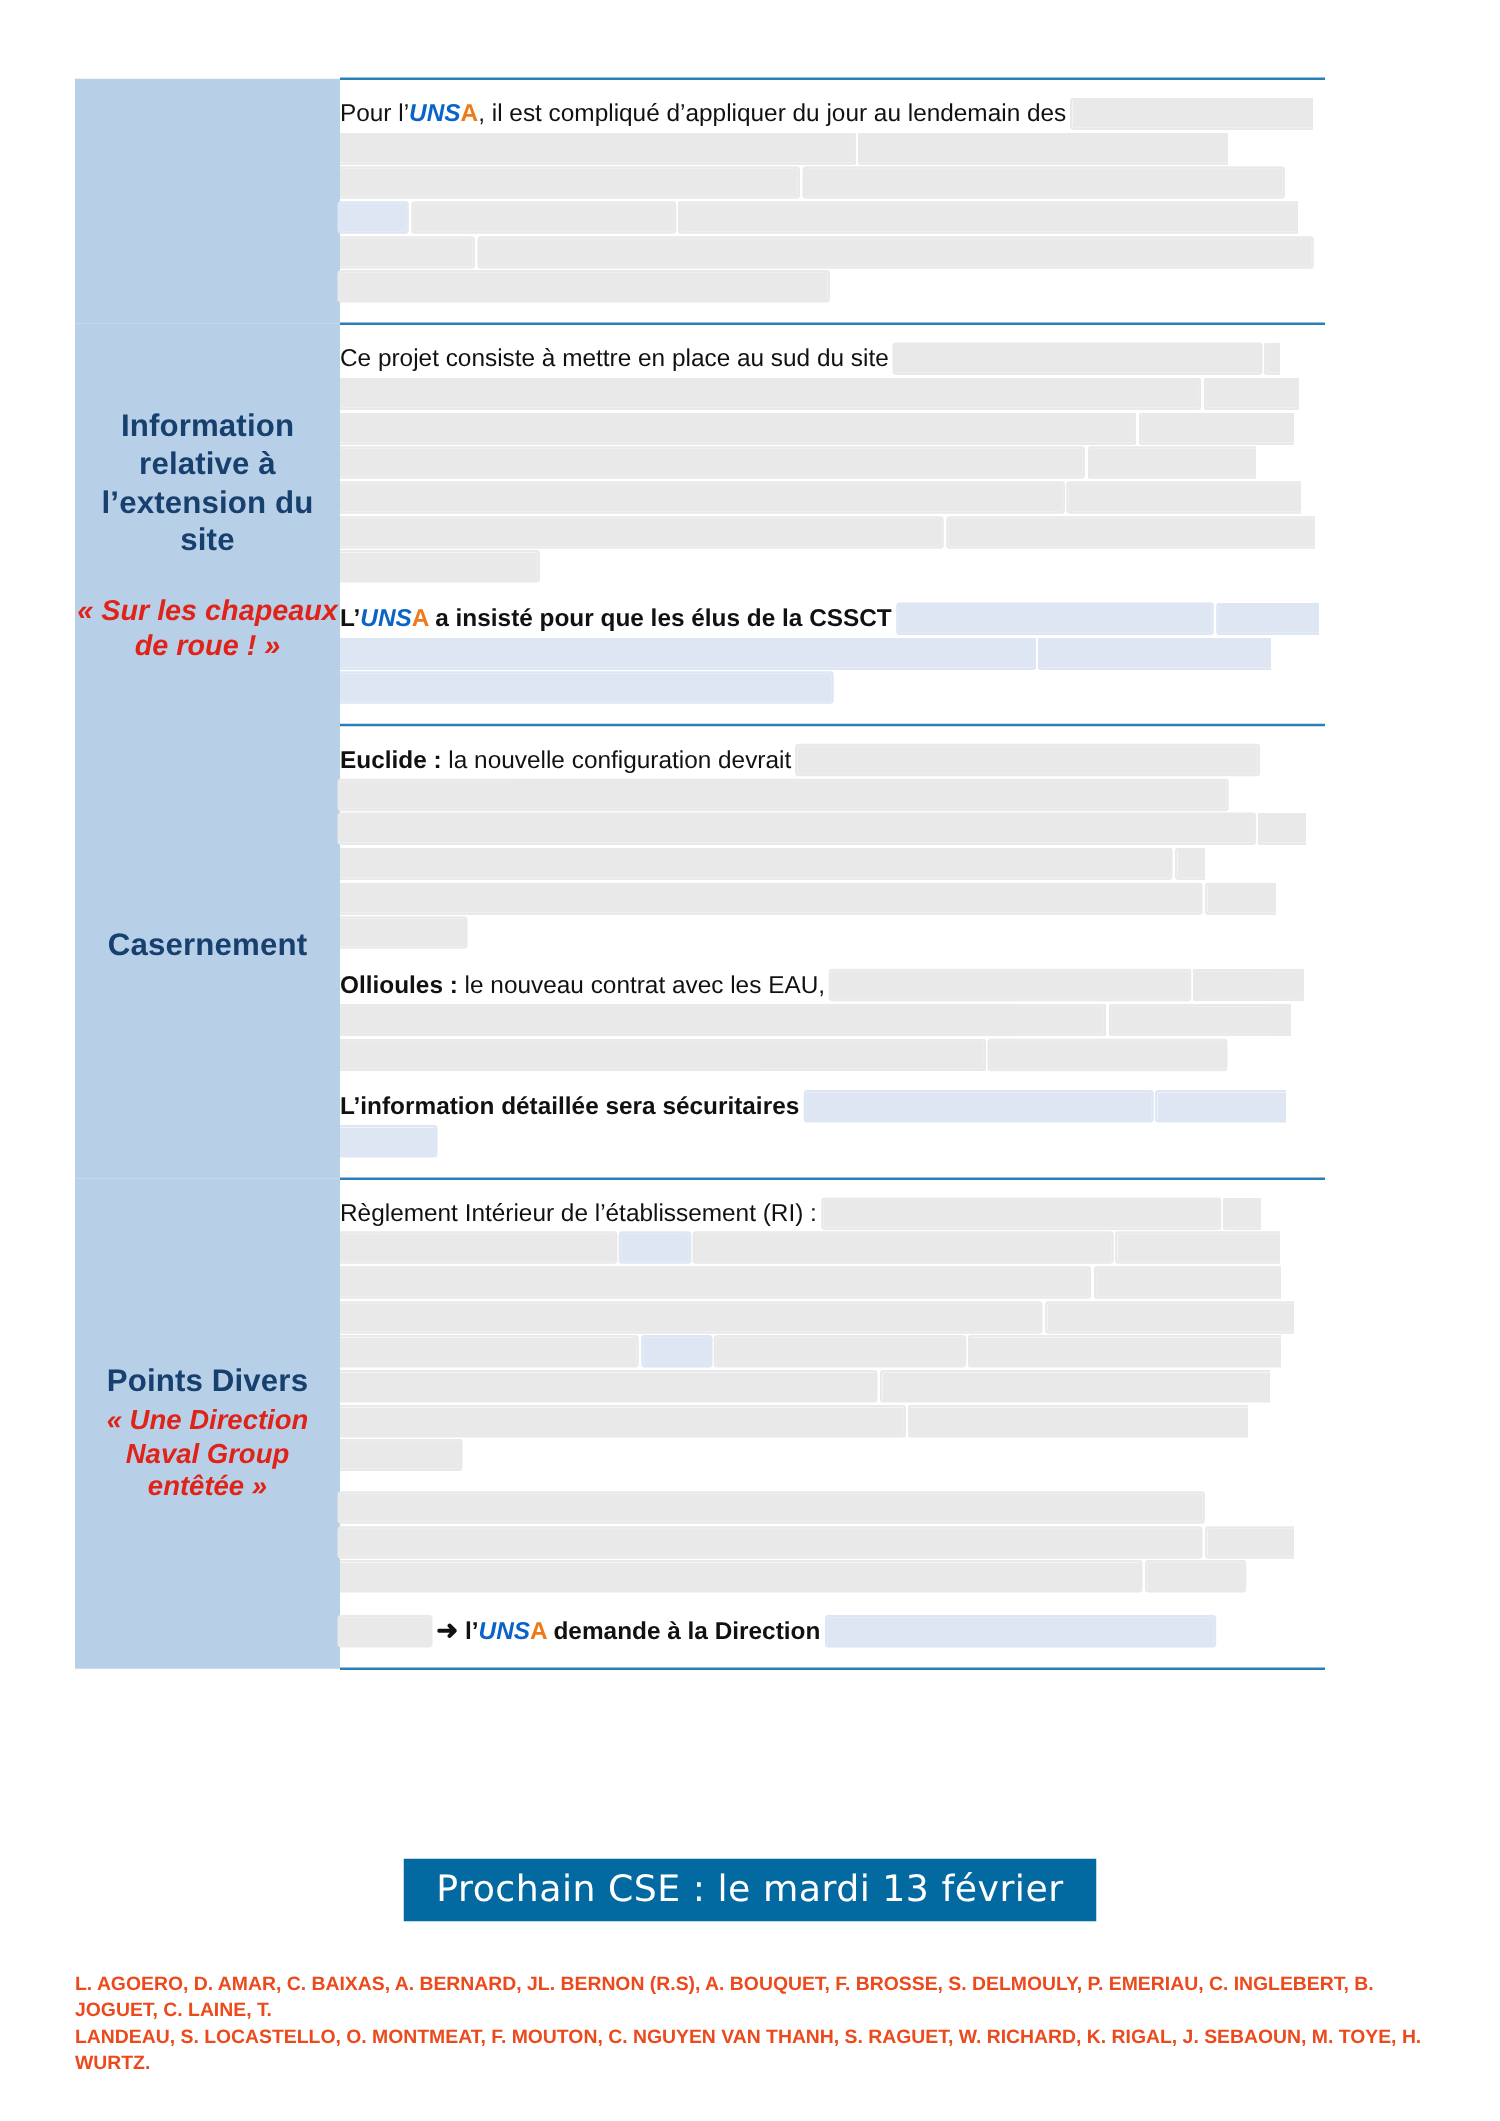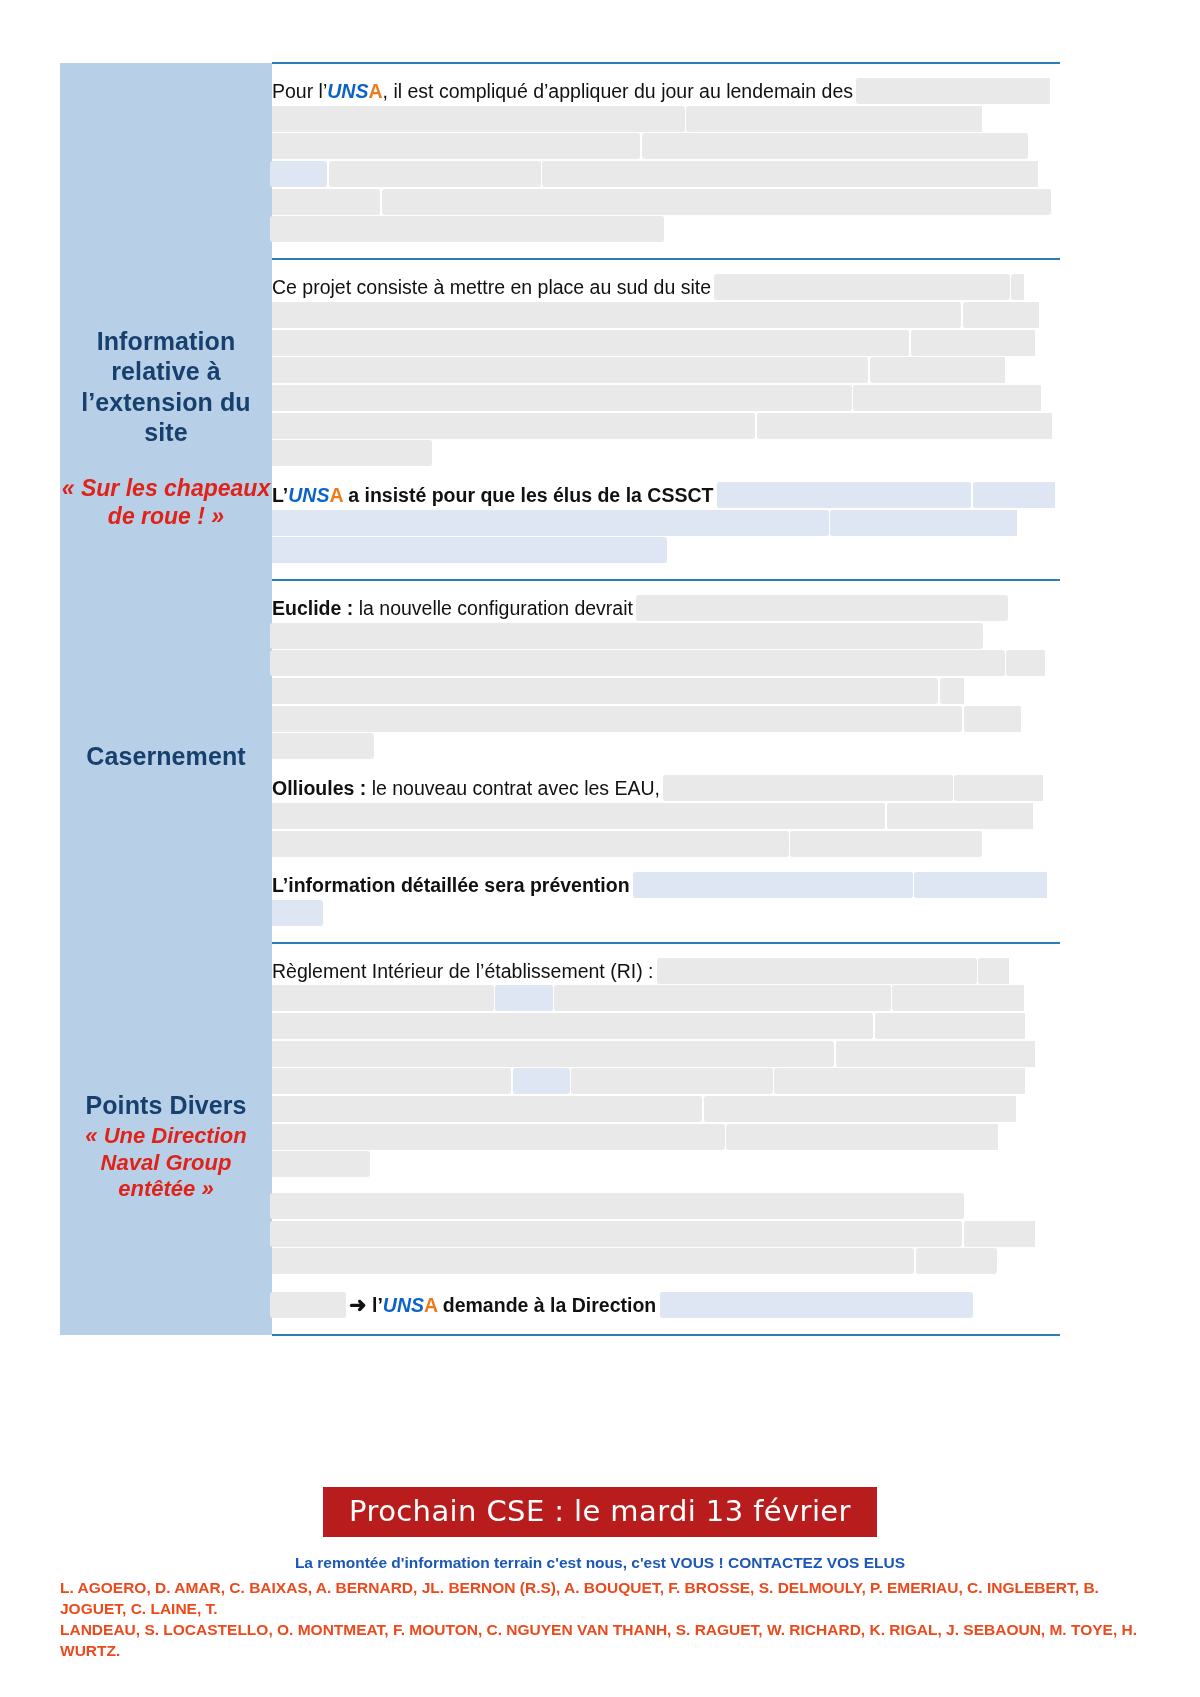--- a/index.html
+++ b/index.html
@@ -88,21 +88,21 @@
 
   .arrow{ font-weight:bold; color:#111; font-size:21px; }
 
   .banner-wrap{
     position:absolute;
     left:0; right:0; top:1487px;
     text-align:center;
   }
   .banner{
     display:inline-block;
-    background:#b91c1c;
+    background:#0369a1;
     color:#ffffff;
     font-size:29px;
     padding:7px 26px 9px 26px;
     letter-spacing:0.4px;
     font-family:"DejaVu Sans", sans-serif;
   }
   .footline{
     position:absolute;
     left:0; right:0; top:1554px;
     text-align:center;
@@ -193,21 +193,21 @@
               <span class="rd">tickets restaurant).</span>
             </p>
             <p class="para">
               <span class="b">Ollioules :</span><span> le nouveau contrat avec les EAU,</span>
               <span class="rd">SCMD, nécessite une surface de</span>
               <span class="rd">370m² qui sera localisée au bas de chaussée face à l’Atrium. Les équipes HSE et</span>
               <span class="rd">DGG et DSA SG devraient déménager dès le mois de mars en zone 173, bat</span>
               <span class="rd">comme l’équipe DES.</span>
             </p>
             <p class="para">
-              <span class="b">L’information détaillée sera prévention</span>
+              <span class="b">L’information détaillée sera sécuritaires</span>
               <span class="rd bl">aux élus de la CSSCT lors de la</span>
               <span class="rd bl">commission de mars.</span>
             </p>
           </div>
         </td>
       </tr>
 
       <tr>
         <td class="lcell">
           <div class="hd">Points Divers</div>
@@ -245,20 +245,19 @@
         </td>
       </tr>
 
     </tbody>
   </table>
 
   <div class="banner-wrap">
     <div class="banner">Prochain CSE : le mardi 13 février</div>
   </div>
 
-  <div class="footline">La remontée d'information terrain c'est nous, c'est VOUS ! CONTACTEZ VOS ELUS</div>
 
   <div class="names">
     <div>L. AGOERO, D. AMAR, C. BAIXAS, A. BERNARD, JL. BERNON (R.S), A. BOUQUET, F. BROSSE, S. DELMOULY, P. EMERIAU, C. INGLEBERT, B. JOGUET, C. LAINE, T.</div>
     <div>LANDEAU, S. LOCASTELLO, O. MONTMEAT, F. MOUTON, C. NGUYEN VAN THANH, S. RAGUET, W. RICHARD, K. RIGAL,  J. SEBAOUN, M. TOYE, H. WURTZ.</div>
   </div>
 
 </div>
 
 </body></html>

